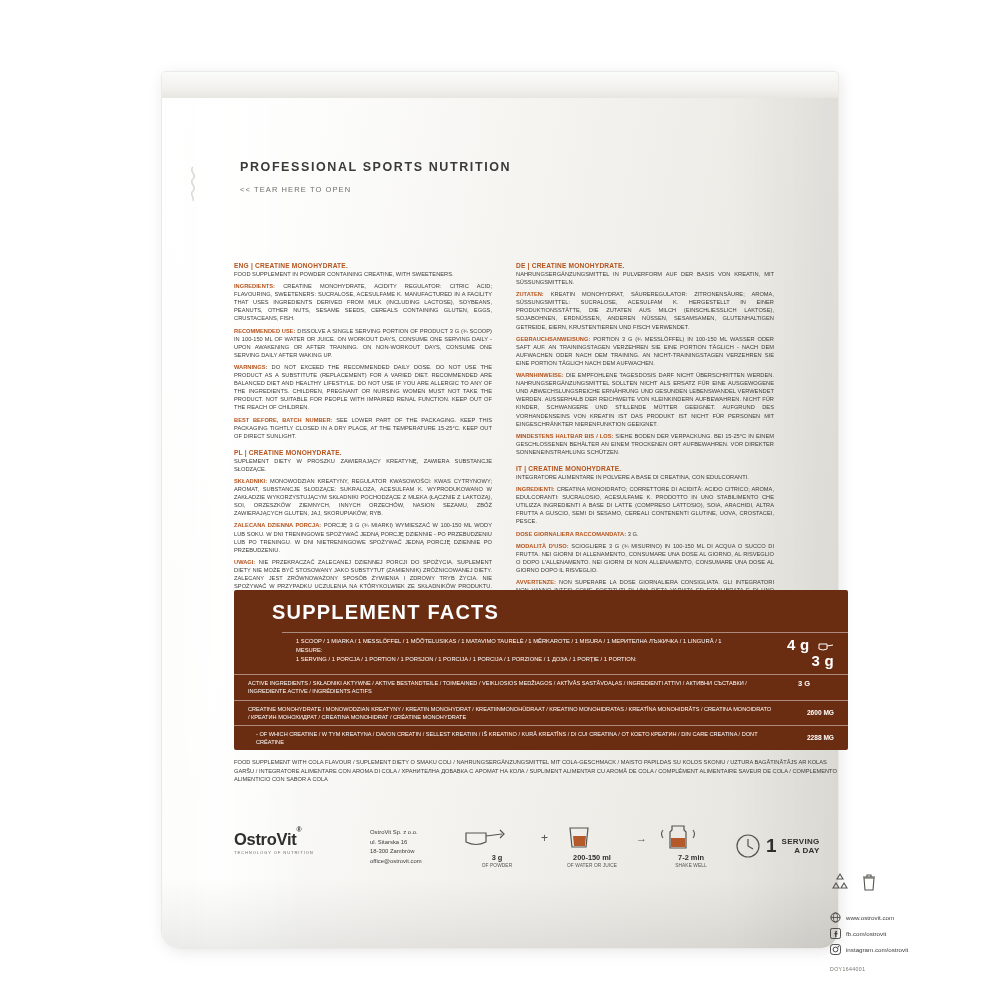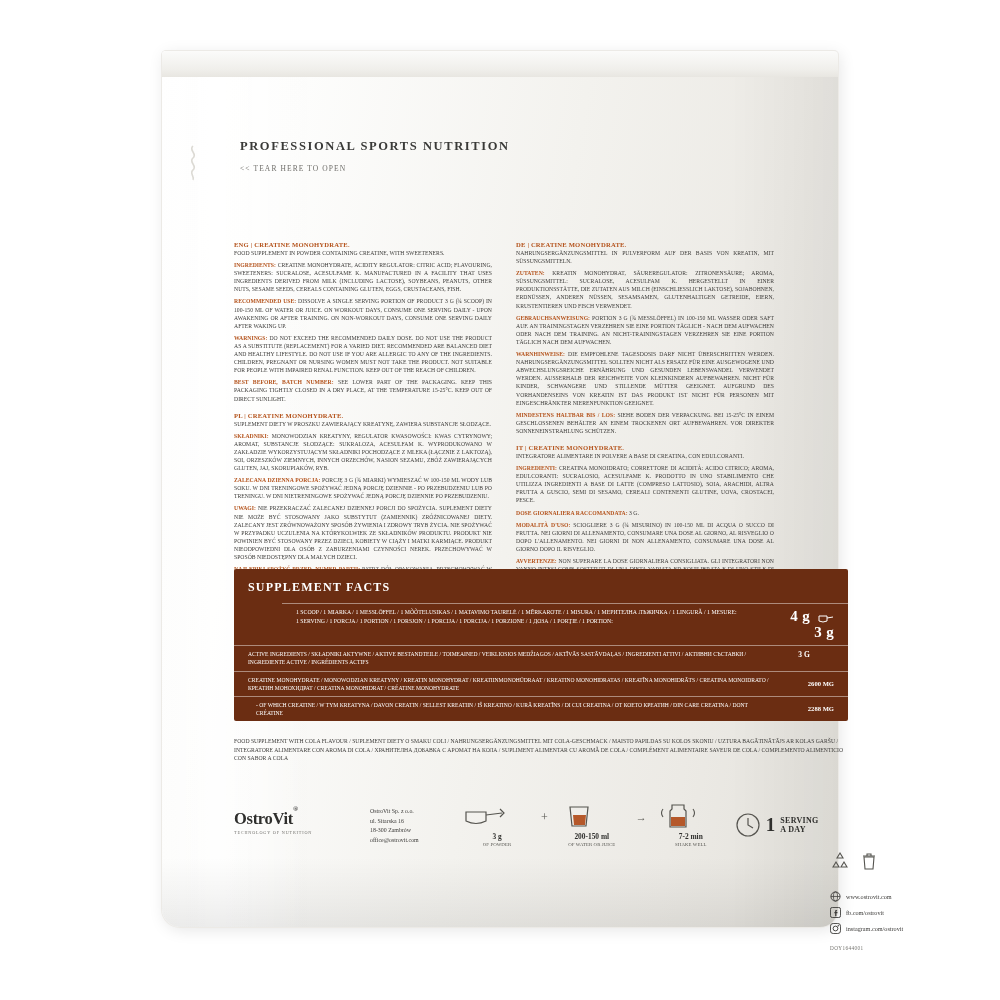--- a/index.html
+++ b/index.html
@@ -8,27 +8,26 @@
     width:1000px; height:1000px;
     background:#ffffff;
     font-family:"Liberation Sans", sans-serif;
     color:#2b2b2b;
     overflow:hidden;
   }
 
   
   #bag {
     position:absolute;
-    left:162px; top:51px;
+    left:162px; top:72px;
     width:676px; height:876px;
     background:
       linear-gradient(100deg, #ffffff 0%, #fdfdfc 18%, #f3f2ee 52%, #eceae5 78%, #e3e1db 100%);
     border-radius:4px 4px 18px 18px;
     box-shadow:0 0 0 1px #eceae6, 2px 3px 16px rgba(0,0,0,0.10);
-    font-family:Liberation Serif, serif;
   }
   
   #bag .sheen {
     position:absolute; inset:0;
     background:
       linear-gradient(90deg, rgba(255,255,255,0) 0%, rgba(255,255,255,0.75) 8%, rgba(255,255,255,0) 22%),
       linear-gradient(270deg, rgba(0,0,0,0.045) 0%, rgba(0,0,0,0) 16%);
     border-radius:4px 4px 18px 18px;
     pointer-events:none;
   }
@@ -86,22 +85,23 @@
   
   #facts {
     position:absolute; left:72px; top:518px;
     width:614px;
     background:#6b2d12;
     color:#fff;
     border-radius:2px;
     padding:0;
   }
   #facts .sf-title {
-    font-size:12px; font-weight:bold; letter-spacing:1.2px;
+    font-size:20px; font-weight:bold; letter-spacing:1.2px;
     padding:11px 14px 8px 14px;
+    margin-left:24px;
   }
   .sf-measure {
     display:flex; align-items:flex-start;
     border-top:1px solid rgba(255,255,255,.45);
     padding:4px 14px 5px 14px;
     margin-left:48px;
   }
   .sf-measure .txt { flex:1; font-size:5.8px; line-height:1.55; text-transform:uppercase; }
   .sf-measure .nums { width:88px; text-align:right; }
   .sf-measure .nums .n { font-size:15px; font-weight:bold; line-height:1.08; letter-spacing:.3px;}
@@ -146,21 +146,21 @@
     position:absolute; left:300px; top:752px;
     display:flex; align-items:center; gap:9px;
   }
   .usage .step { text-align:center; width:70px; }
   .usage .step .cap { font-size:7.4px; font-weight:bold; color:#2f2f2d; margin-top:3px; }
   .usage .step .sub { font-size:4.8px; color:#55544f; letter-spacing:.1px; margin-top:1px;}
   .usage .plus { font-size:12px; color:#55544f; padding-bottom:16px;}
   .usage .arrow { font-size:11px; color:#55544f; padding-bottom:16px;}
   .serving-day { display:flex; align-items:center; gap:5px; }
   .serving-day .big { font-size:19px; font-weight:bold; color:#2f2f2d; }
-  .serving-day .sd { font-size:8px; font-weight:bold; color:#2f2f2d; line-height:1.15; letter-spacing:.3px;}
+  .serving-day .sd { font-size:8px; font-weight:bold; color:#2f2f2d; line-height:1.15; letter-spacing:.3px;text-align:right;}
 
   
   .eco { position:absolute; left:668px; top:800px; display:flex; gap:10px; align-items:center;}
 
   
   .social { position:absolute; left:668px; top:840px; font-size:6.2px; color:#3c3b39; }
   .social .row { display:flex; align-items:center; gap:5px; margin-bottom:5px; }
   .code { position:absolute; left:668px; top:894px; font-size:5.2px; color:#75746f; letter-spacing:.4px;}
 
   svg { display:block; }

